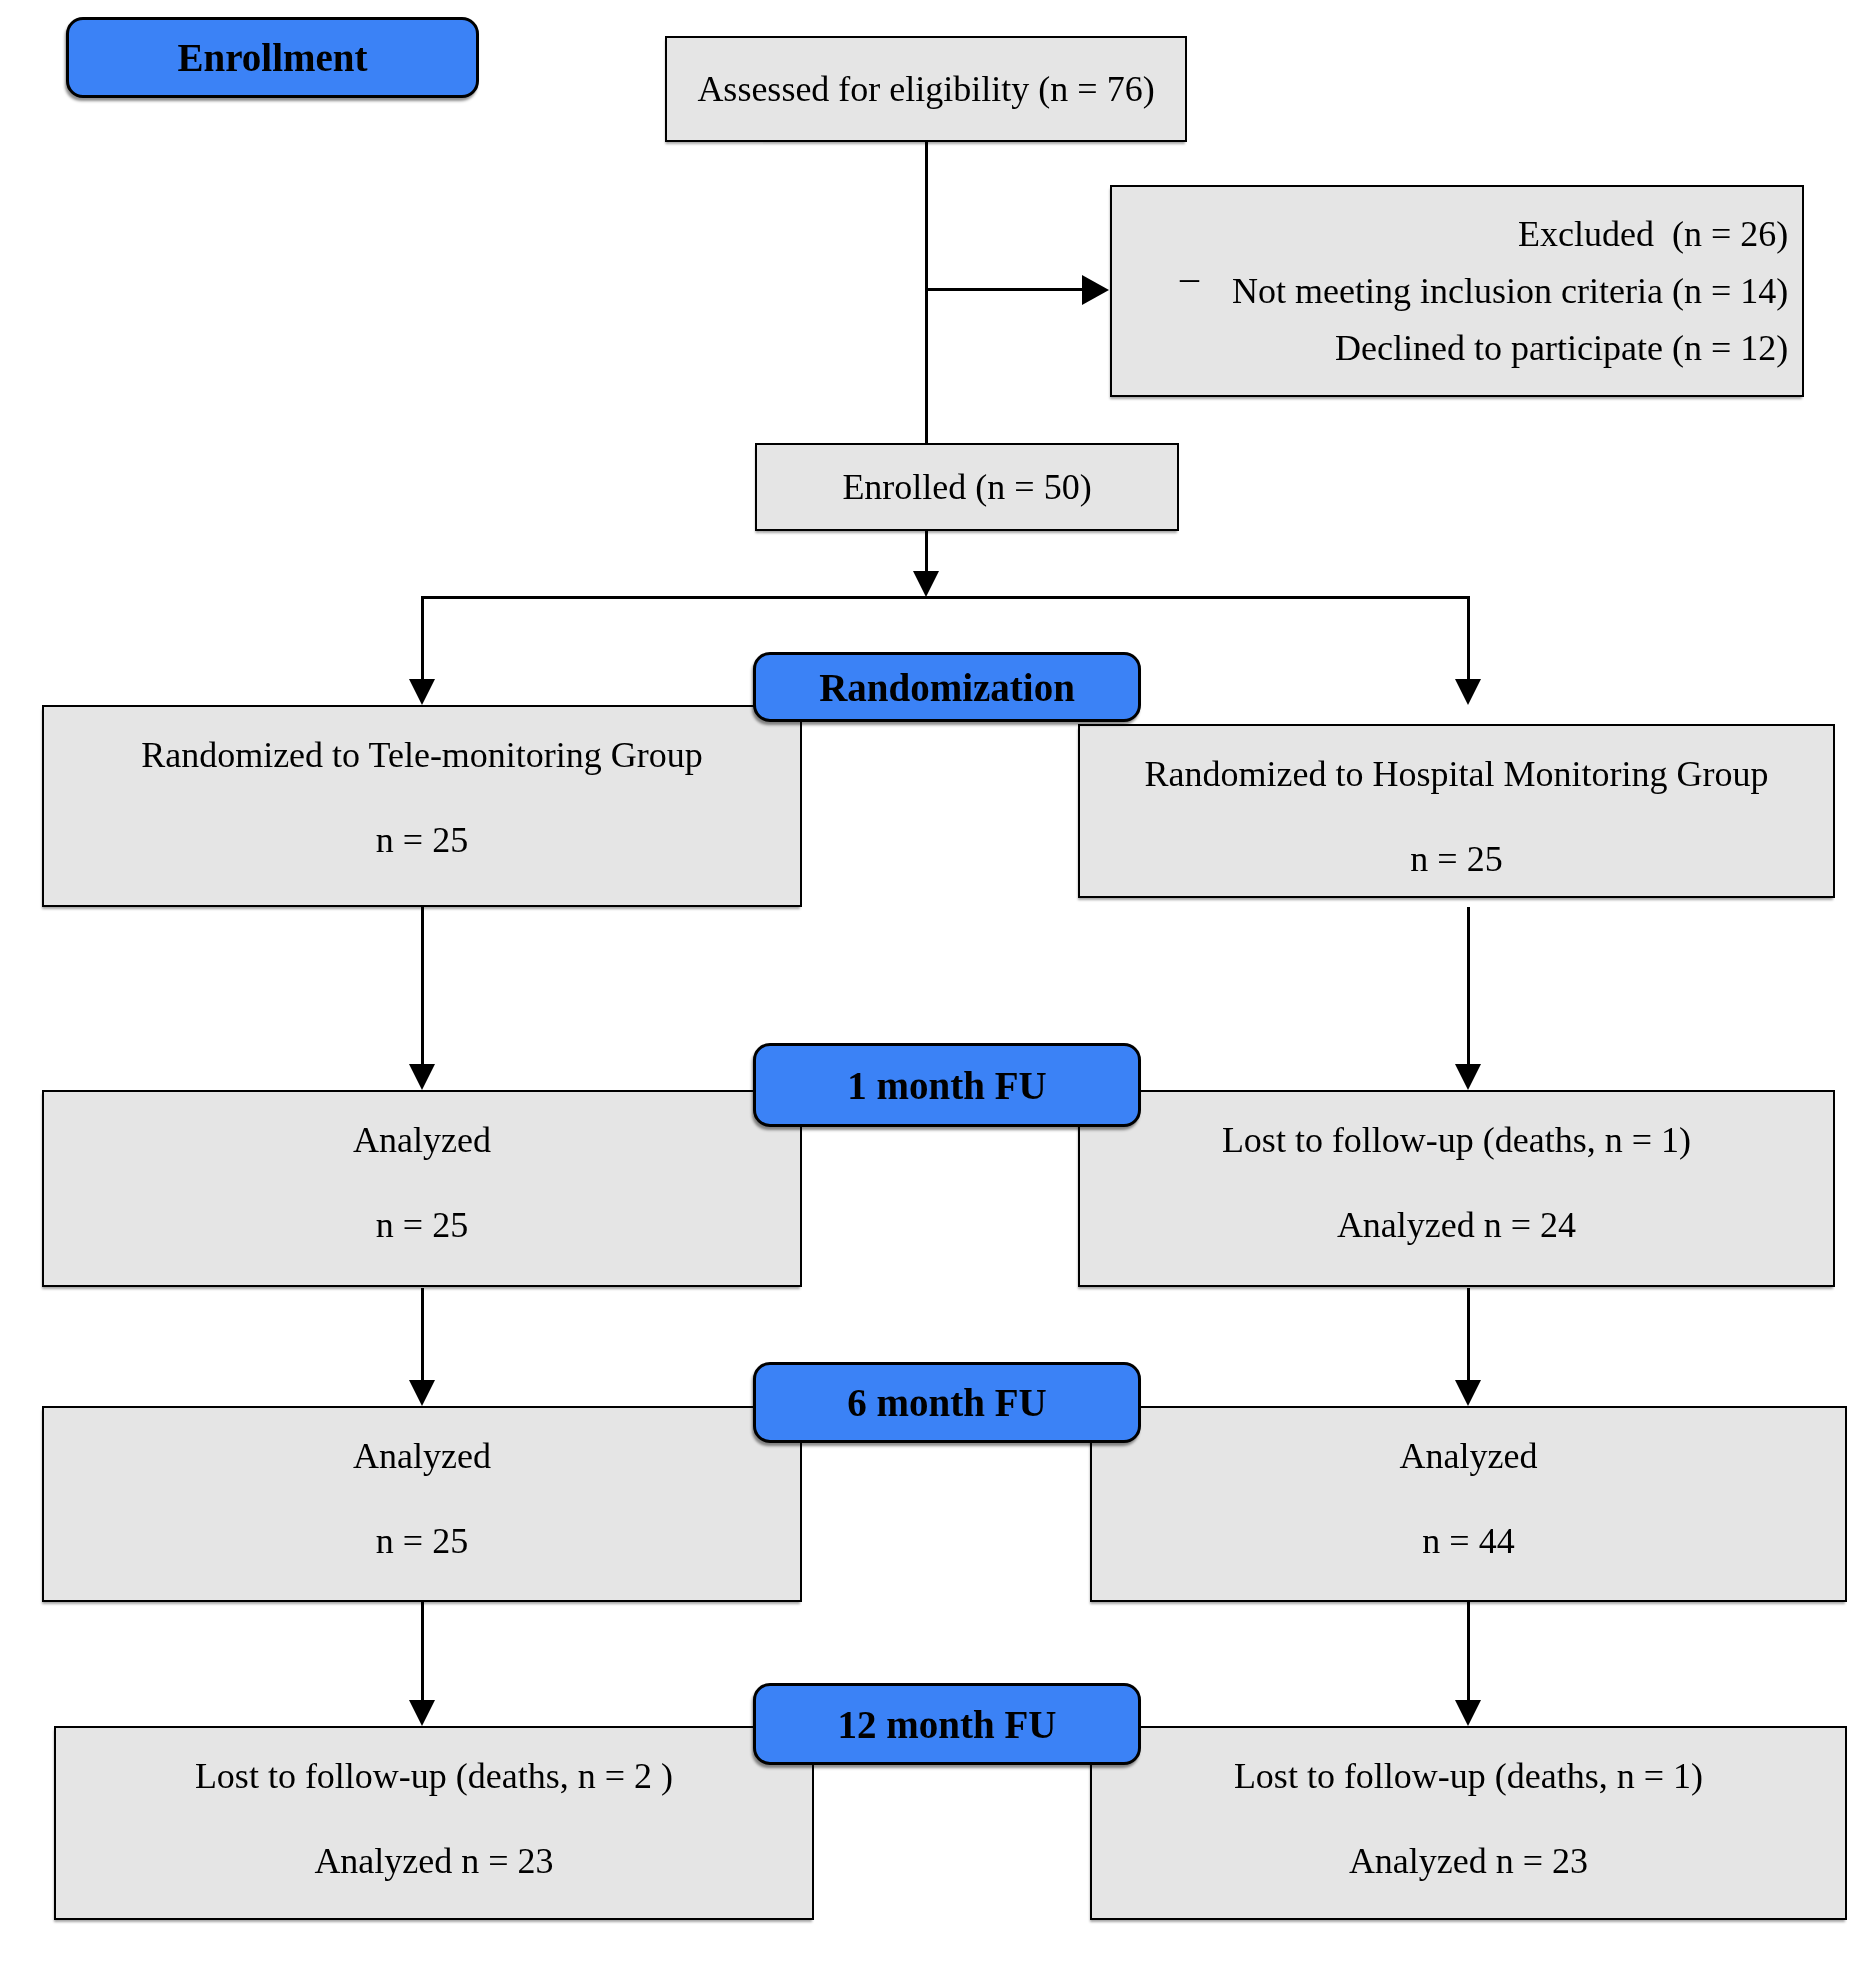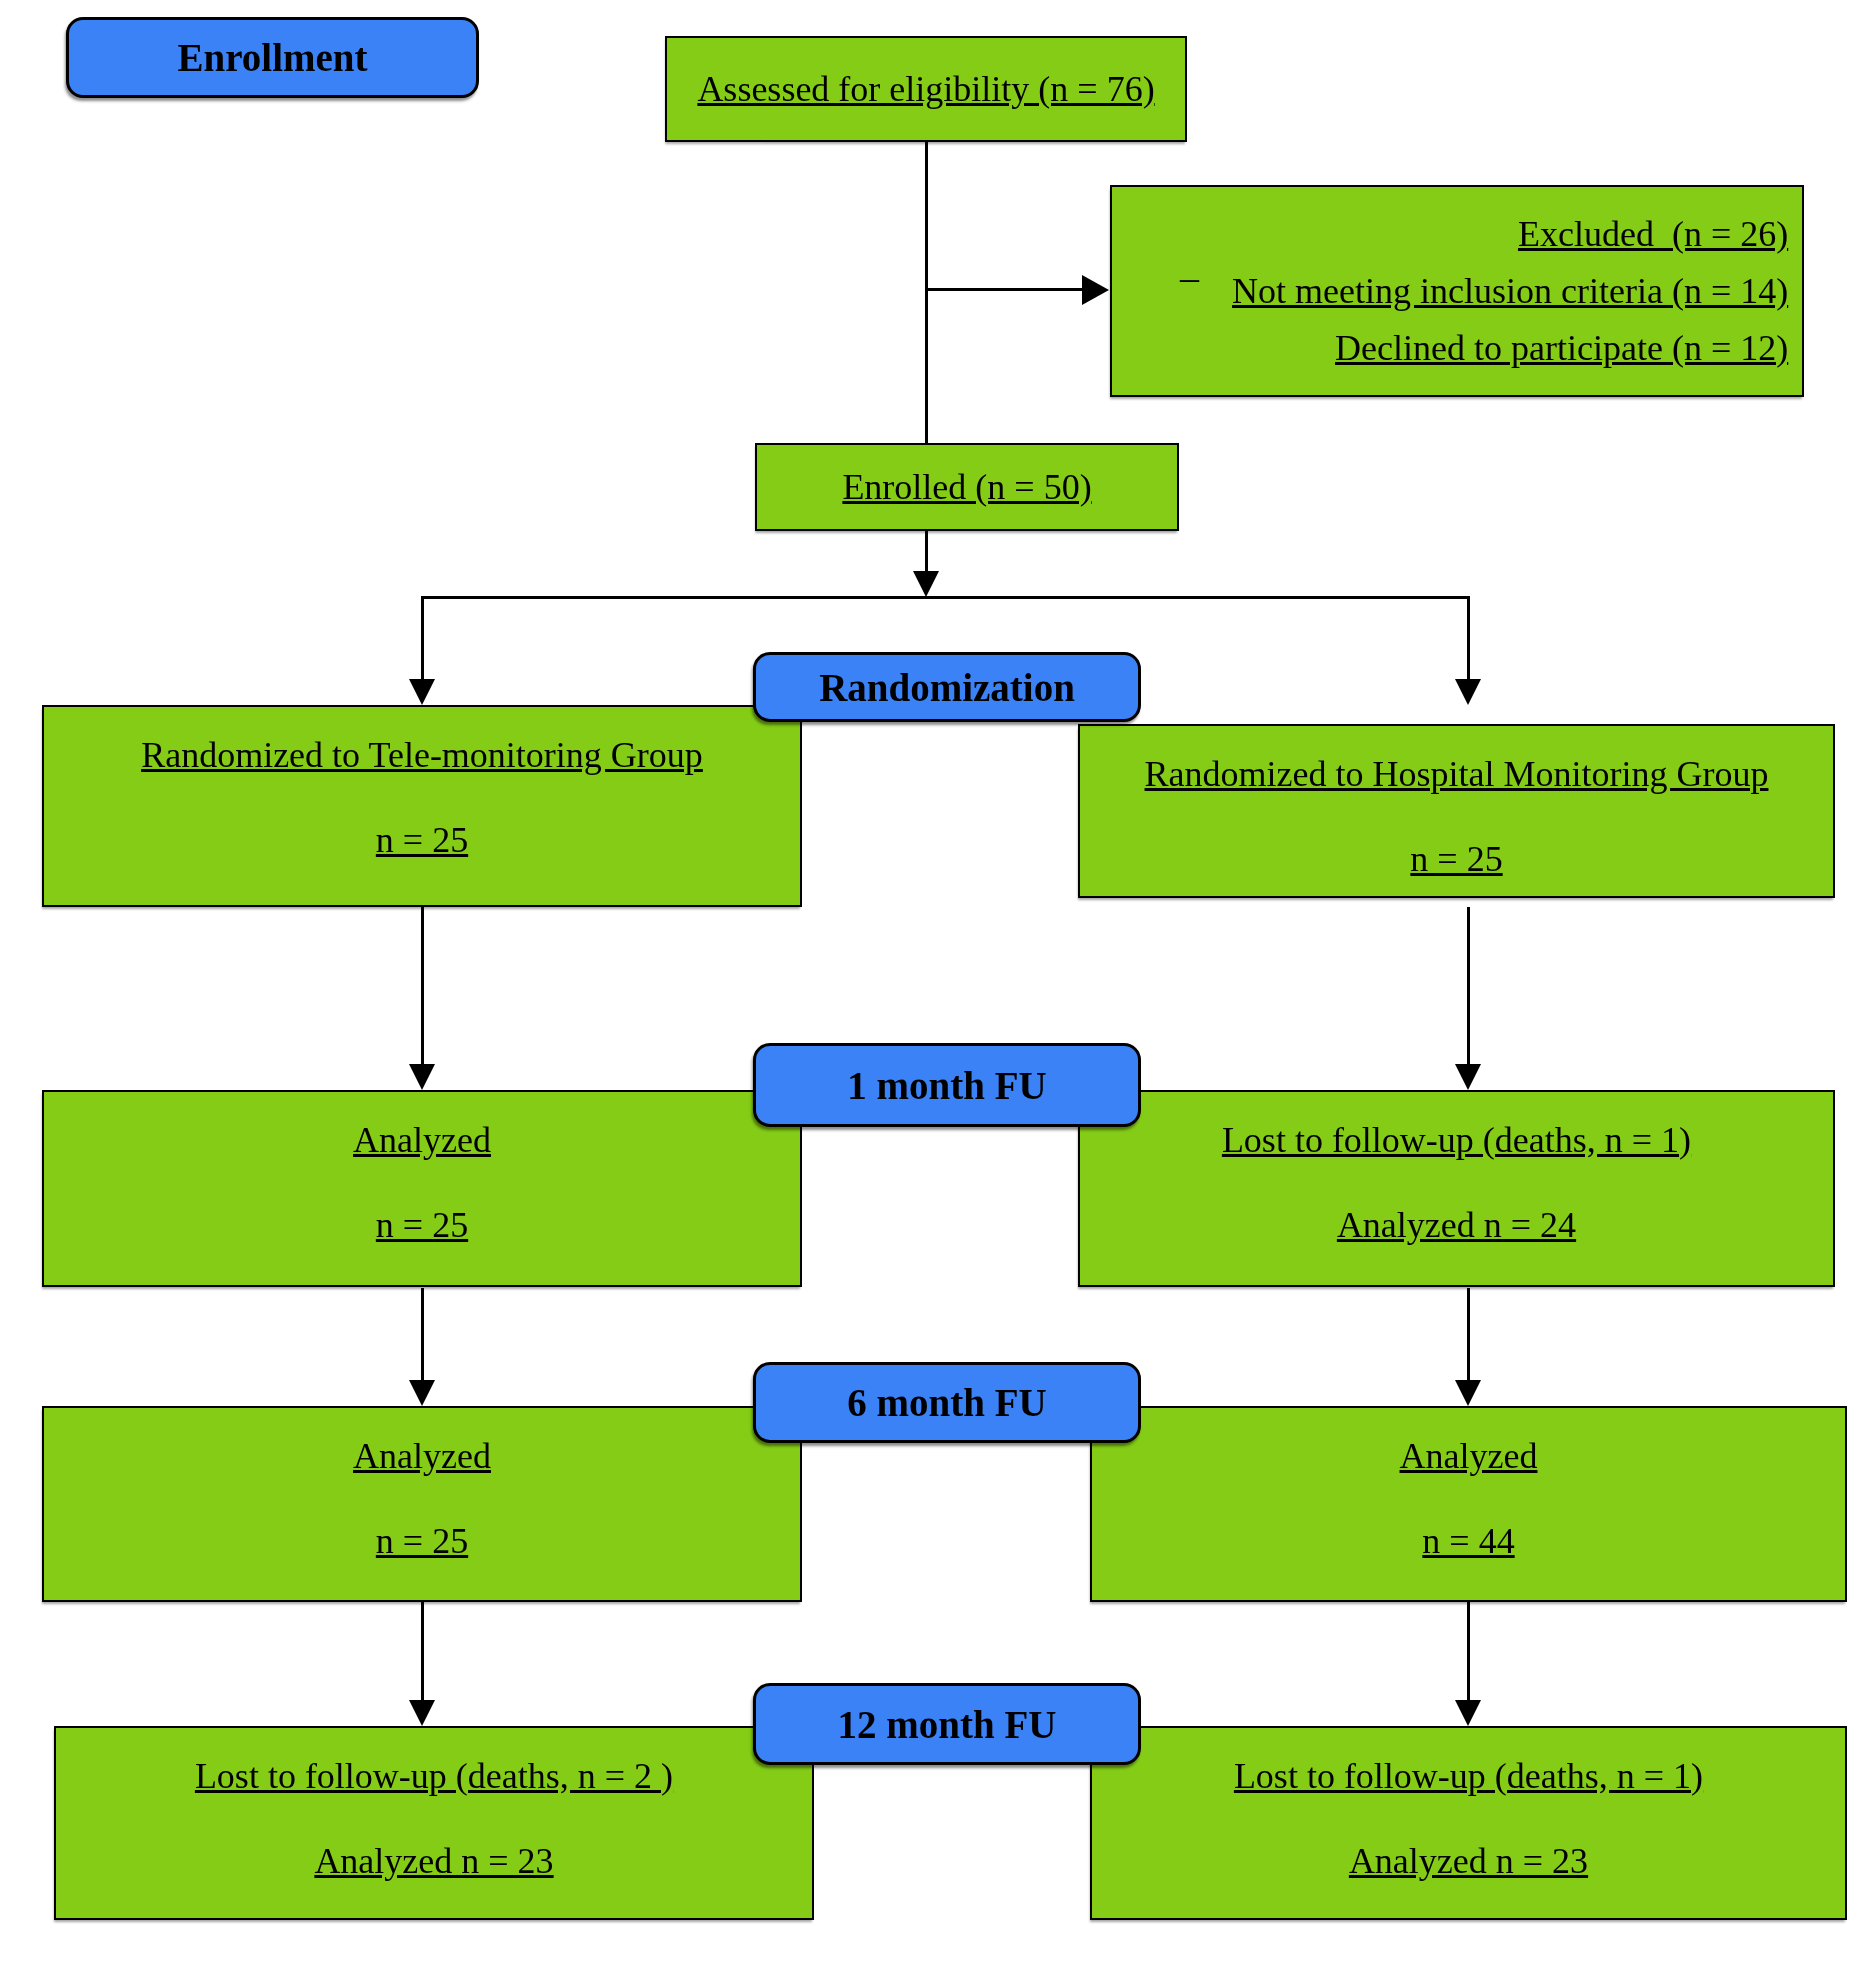--- a/index.html
+++ b/index.html
@@ -13,31 +13,30 @@
     height: 1975px;
     background: #ffffff;
     font-family: "Liberation Serif", "DejaVu Serif", serif;
     color: #000000;
     overflow: hidden;
   }
   
   .nodebox {
     position: absolute;
     box-sizing: border-box;
-    background: #84cc16;
+    background: #e5e5e5;
     border: 2.9px solid #000000;
     display: flex;
     flex-direction: column;
     align-items: center;
     text-align: center;
     font-size: 36px;
     line-height: 40px;
     z-index: 2;
     box-shadow: -1.1px 2.9px 2.3px -1.1px rgba(0,0,0,0.35);
-    text-decoration: underline;
   }
   .nodebox.center { justify-content: center; }
   .nodebox.two { justify-content: flex-start; padding-top: 27.5px; gap: 45px; align-items: center; }
   
   .nodebox.exc {
     align-items: flex-end;
     text-align: left;
     justify-content: space-evenly;
     padding: 10.3px 13.8px 10.3px 26px;
   }

